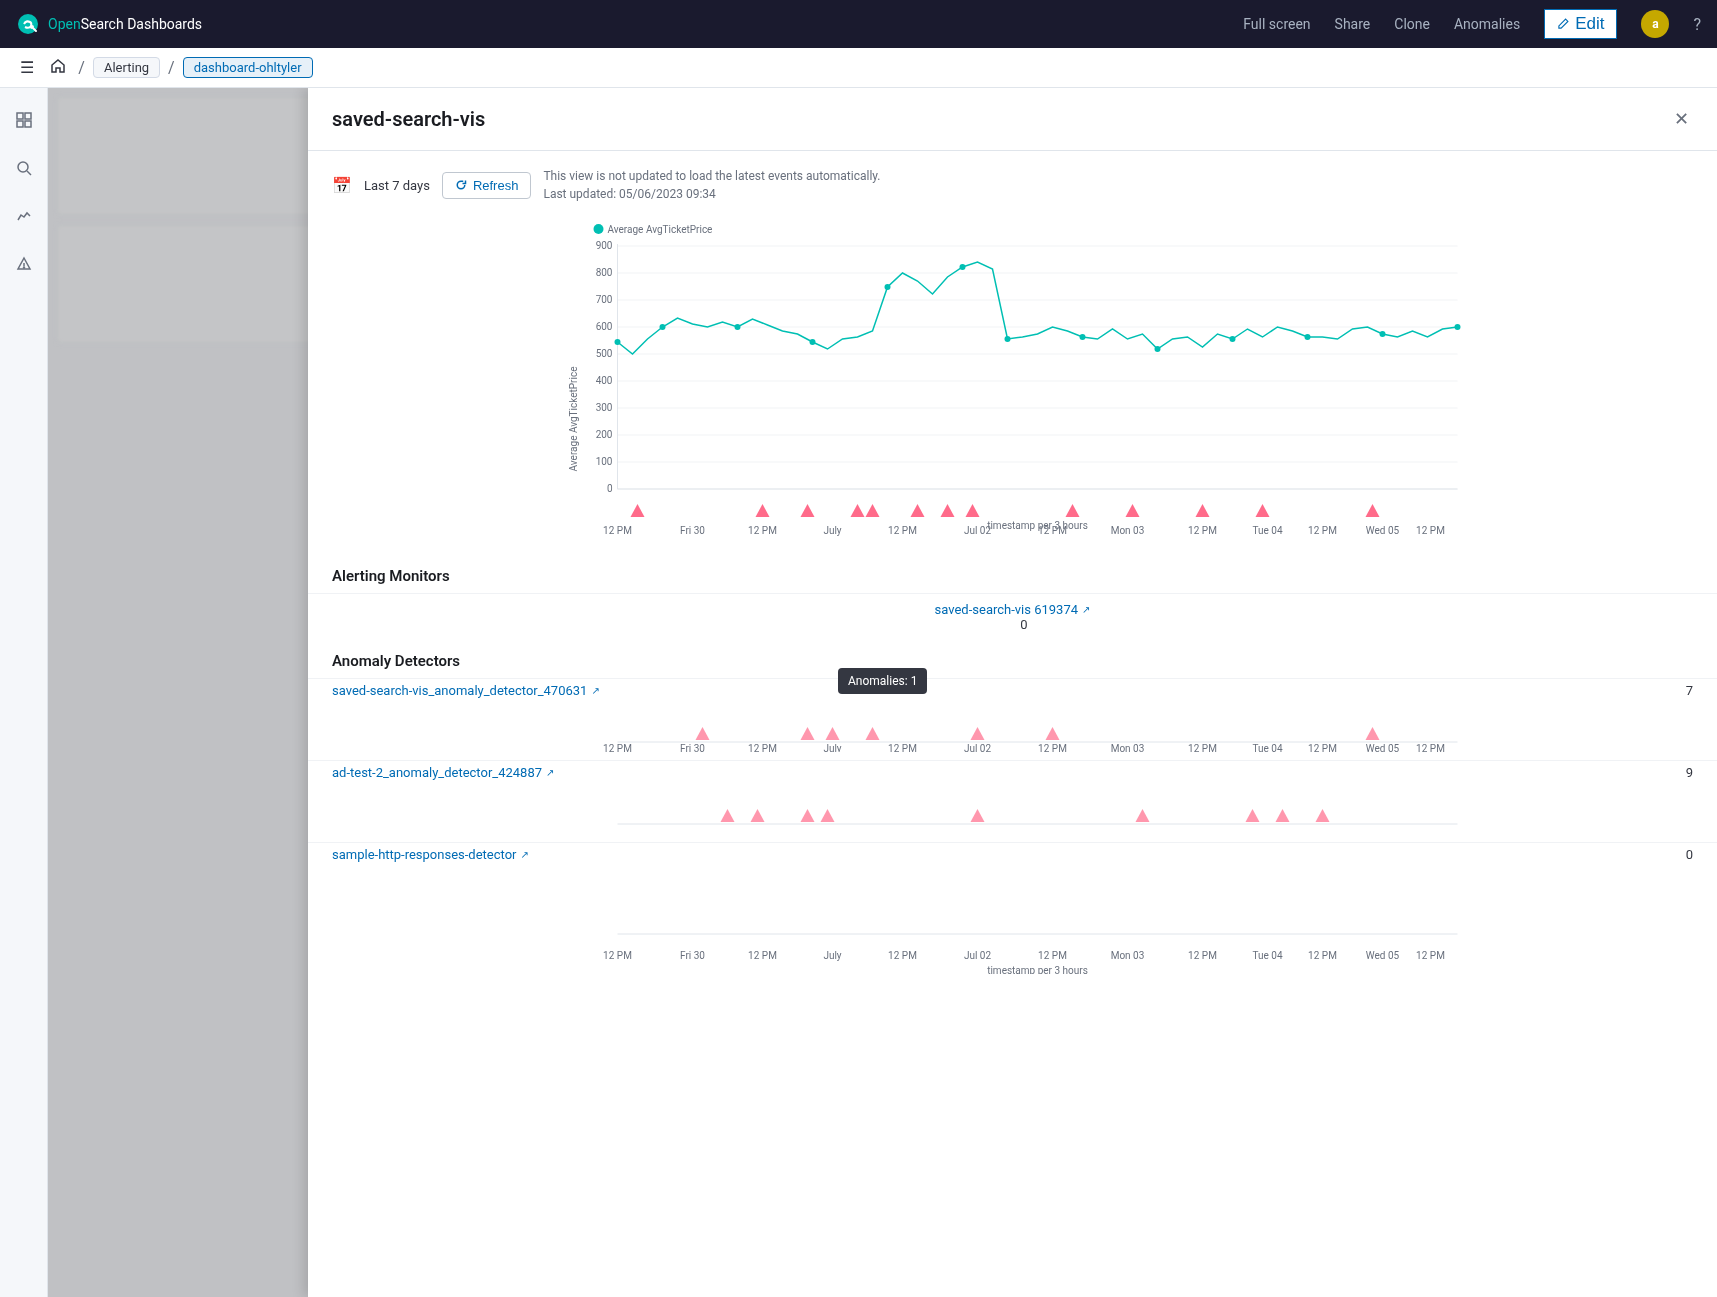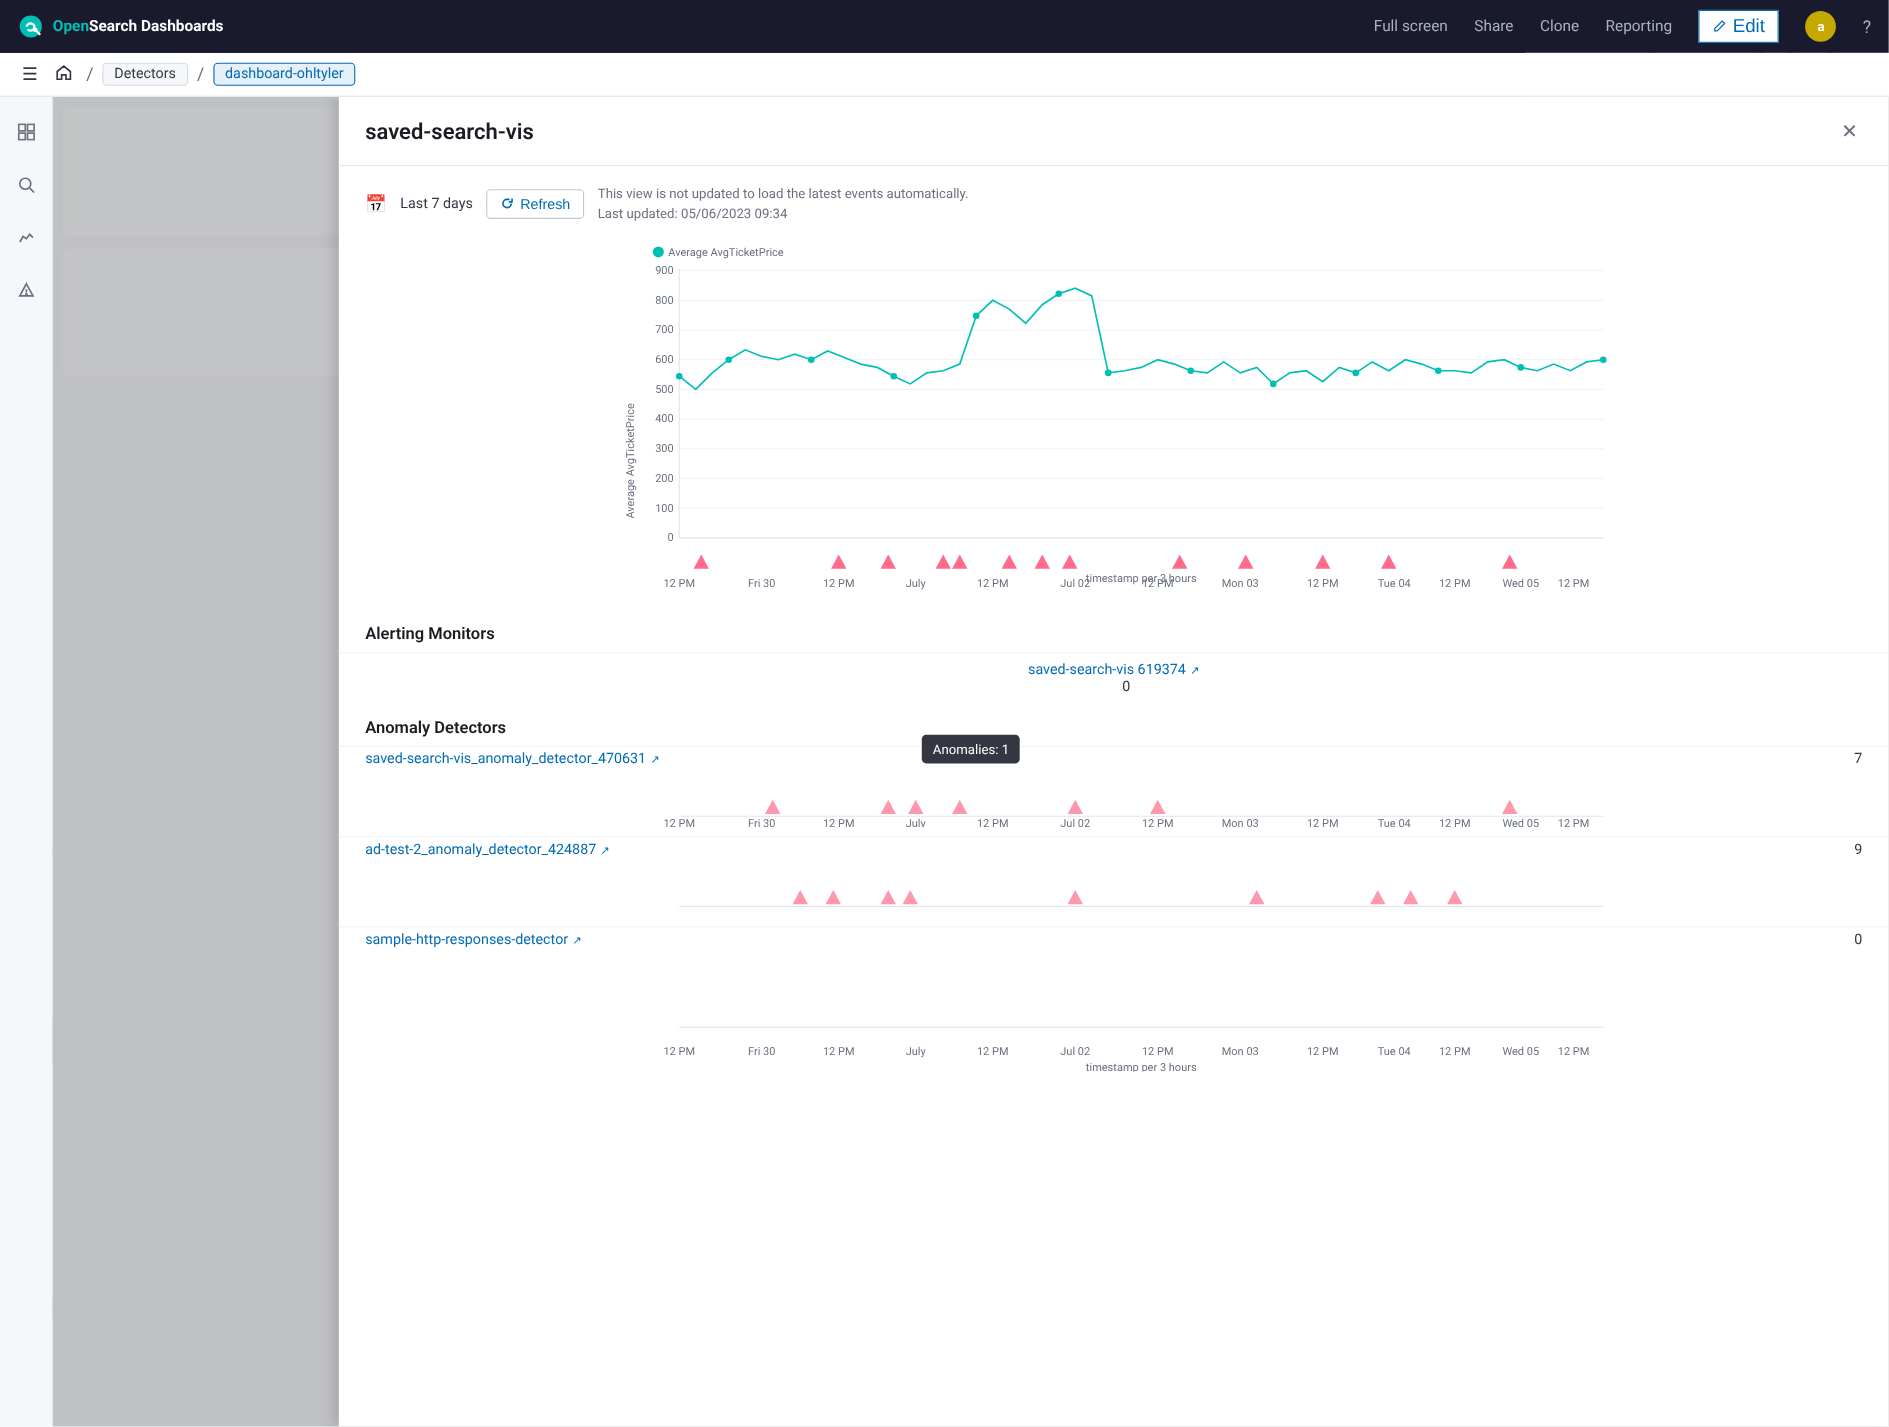--- a/index.html
+++ b/index.html
@@ -293,49 +293,49 @@
 <body>
 
 <div class="top-bar">
   <div class="top-bar-logo">
     <svg width="24" height="24" viewBox="0 0 24 24">
       <circle cx="12" cy="12" r="10" fill="#00bfb3"></circle>
       <path d="M8 12 Q10 8 14 10 Q16 11 15 14 Q13 17 9 15" fill="none" stroke="white" stroke-width="2"></path>
       <circle cx="16" cy="15" r="2" fill="white"></circle>
       <line x1="17.5" y1="16.5" x2="20" y2="19" stroke="white" stroke-width="2" stroke-linecap="round"></line>
     </svg>
-    <span style="font-size:14px; color:white; font-weight:700;">
+    <span style="font-size:14px; color:white; font-weight:400;">
       <span style="color:#00bfb3;">Open</span><span style="color:white;">Search</span> <span>Dashboards</span>
     </span>
   </div>
   <div class="top-bar-right">
     <a>Full screen</a>
     <a>Share</a>
     <a>Clone</a>
-    <a>Reporting</a>
+    <a>Anomalies</a>
     <button class="edit-btn">
       <svg width="12" height="12" viewBox="0 0 16 16">
         <path d="M11.5 1.5l3 3-9 9H2.5v-3l9-9z" fill="none" stroke="#006BB4" stroke-width="1.5"></path>
       </svg>
       <span>Edit</span>
     </button>
     <div class="avatar">a</div>
     <span style="color:#a8b2c1; cursor:pointer;">?</span>
   </div>
 </div>
 
 <div class="secondary-nav">
   <span class="hamburger">☰</span>
   <span class="home-icon">
     <svg width="16" height="16" viewBox="0 0 16 16" fill="none" stroke="#343741" stroke-width="1.5">
       <path d="M2 7L8 2l6 5v7H10v-4H6v4H2z"></path>
     </svg>
   </span>
   <span style="color:#69707d;">/</span>
-  <span class="breadcrumb-item">Detectors</span>
+  <span class="breadcrumb-item">Alerting</span>
   <span style="color:#69707d;">/</span>
   <span class="breadcrumb-item active">dashboard-ohltyler</span>
 </div>
 
 <div class="sidebar">
   <div class="sidebar-item">
     <svg width="16" height="16" viewBox="0 0 16 16" fill="none" stroke="#69707d" stroke-width="1.5">
       <rect x="1" y="1" width="6" height="6"></rect>
         <rect x="9" y="1" width="6" height="6"></rect>
         <rect x="1" y="9" width="6" height="6"></rect>

